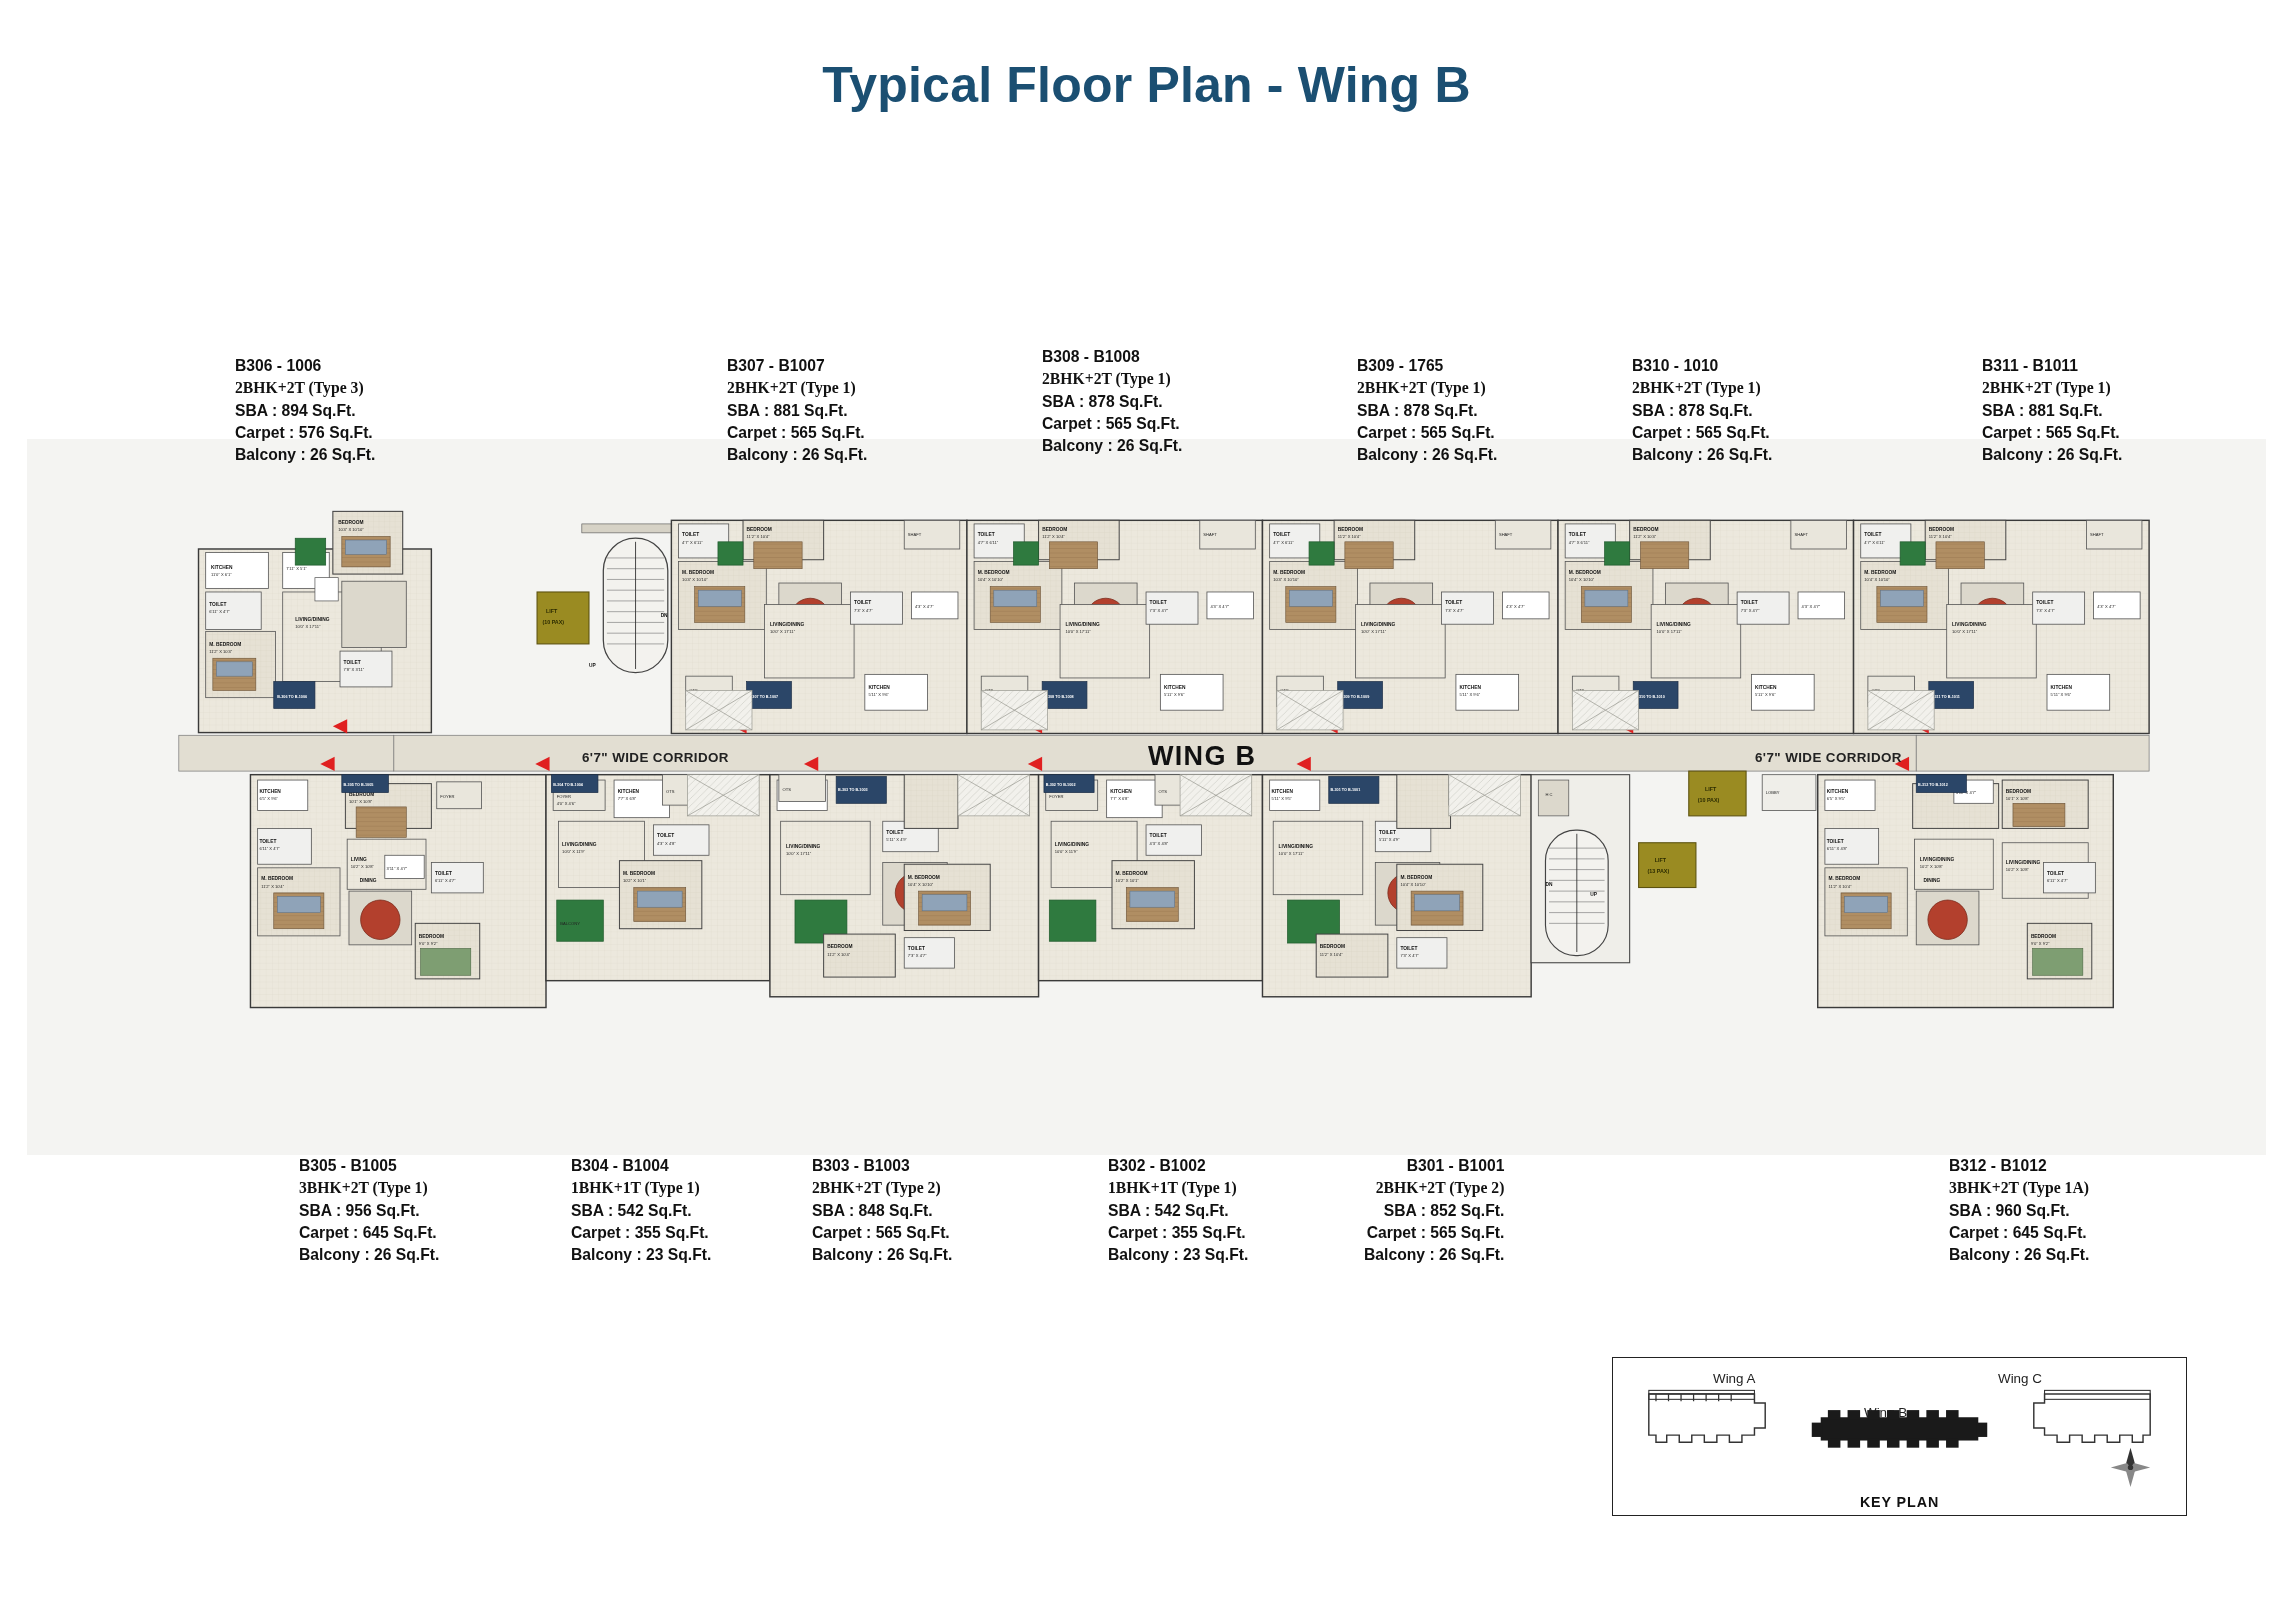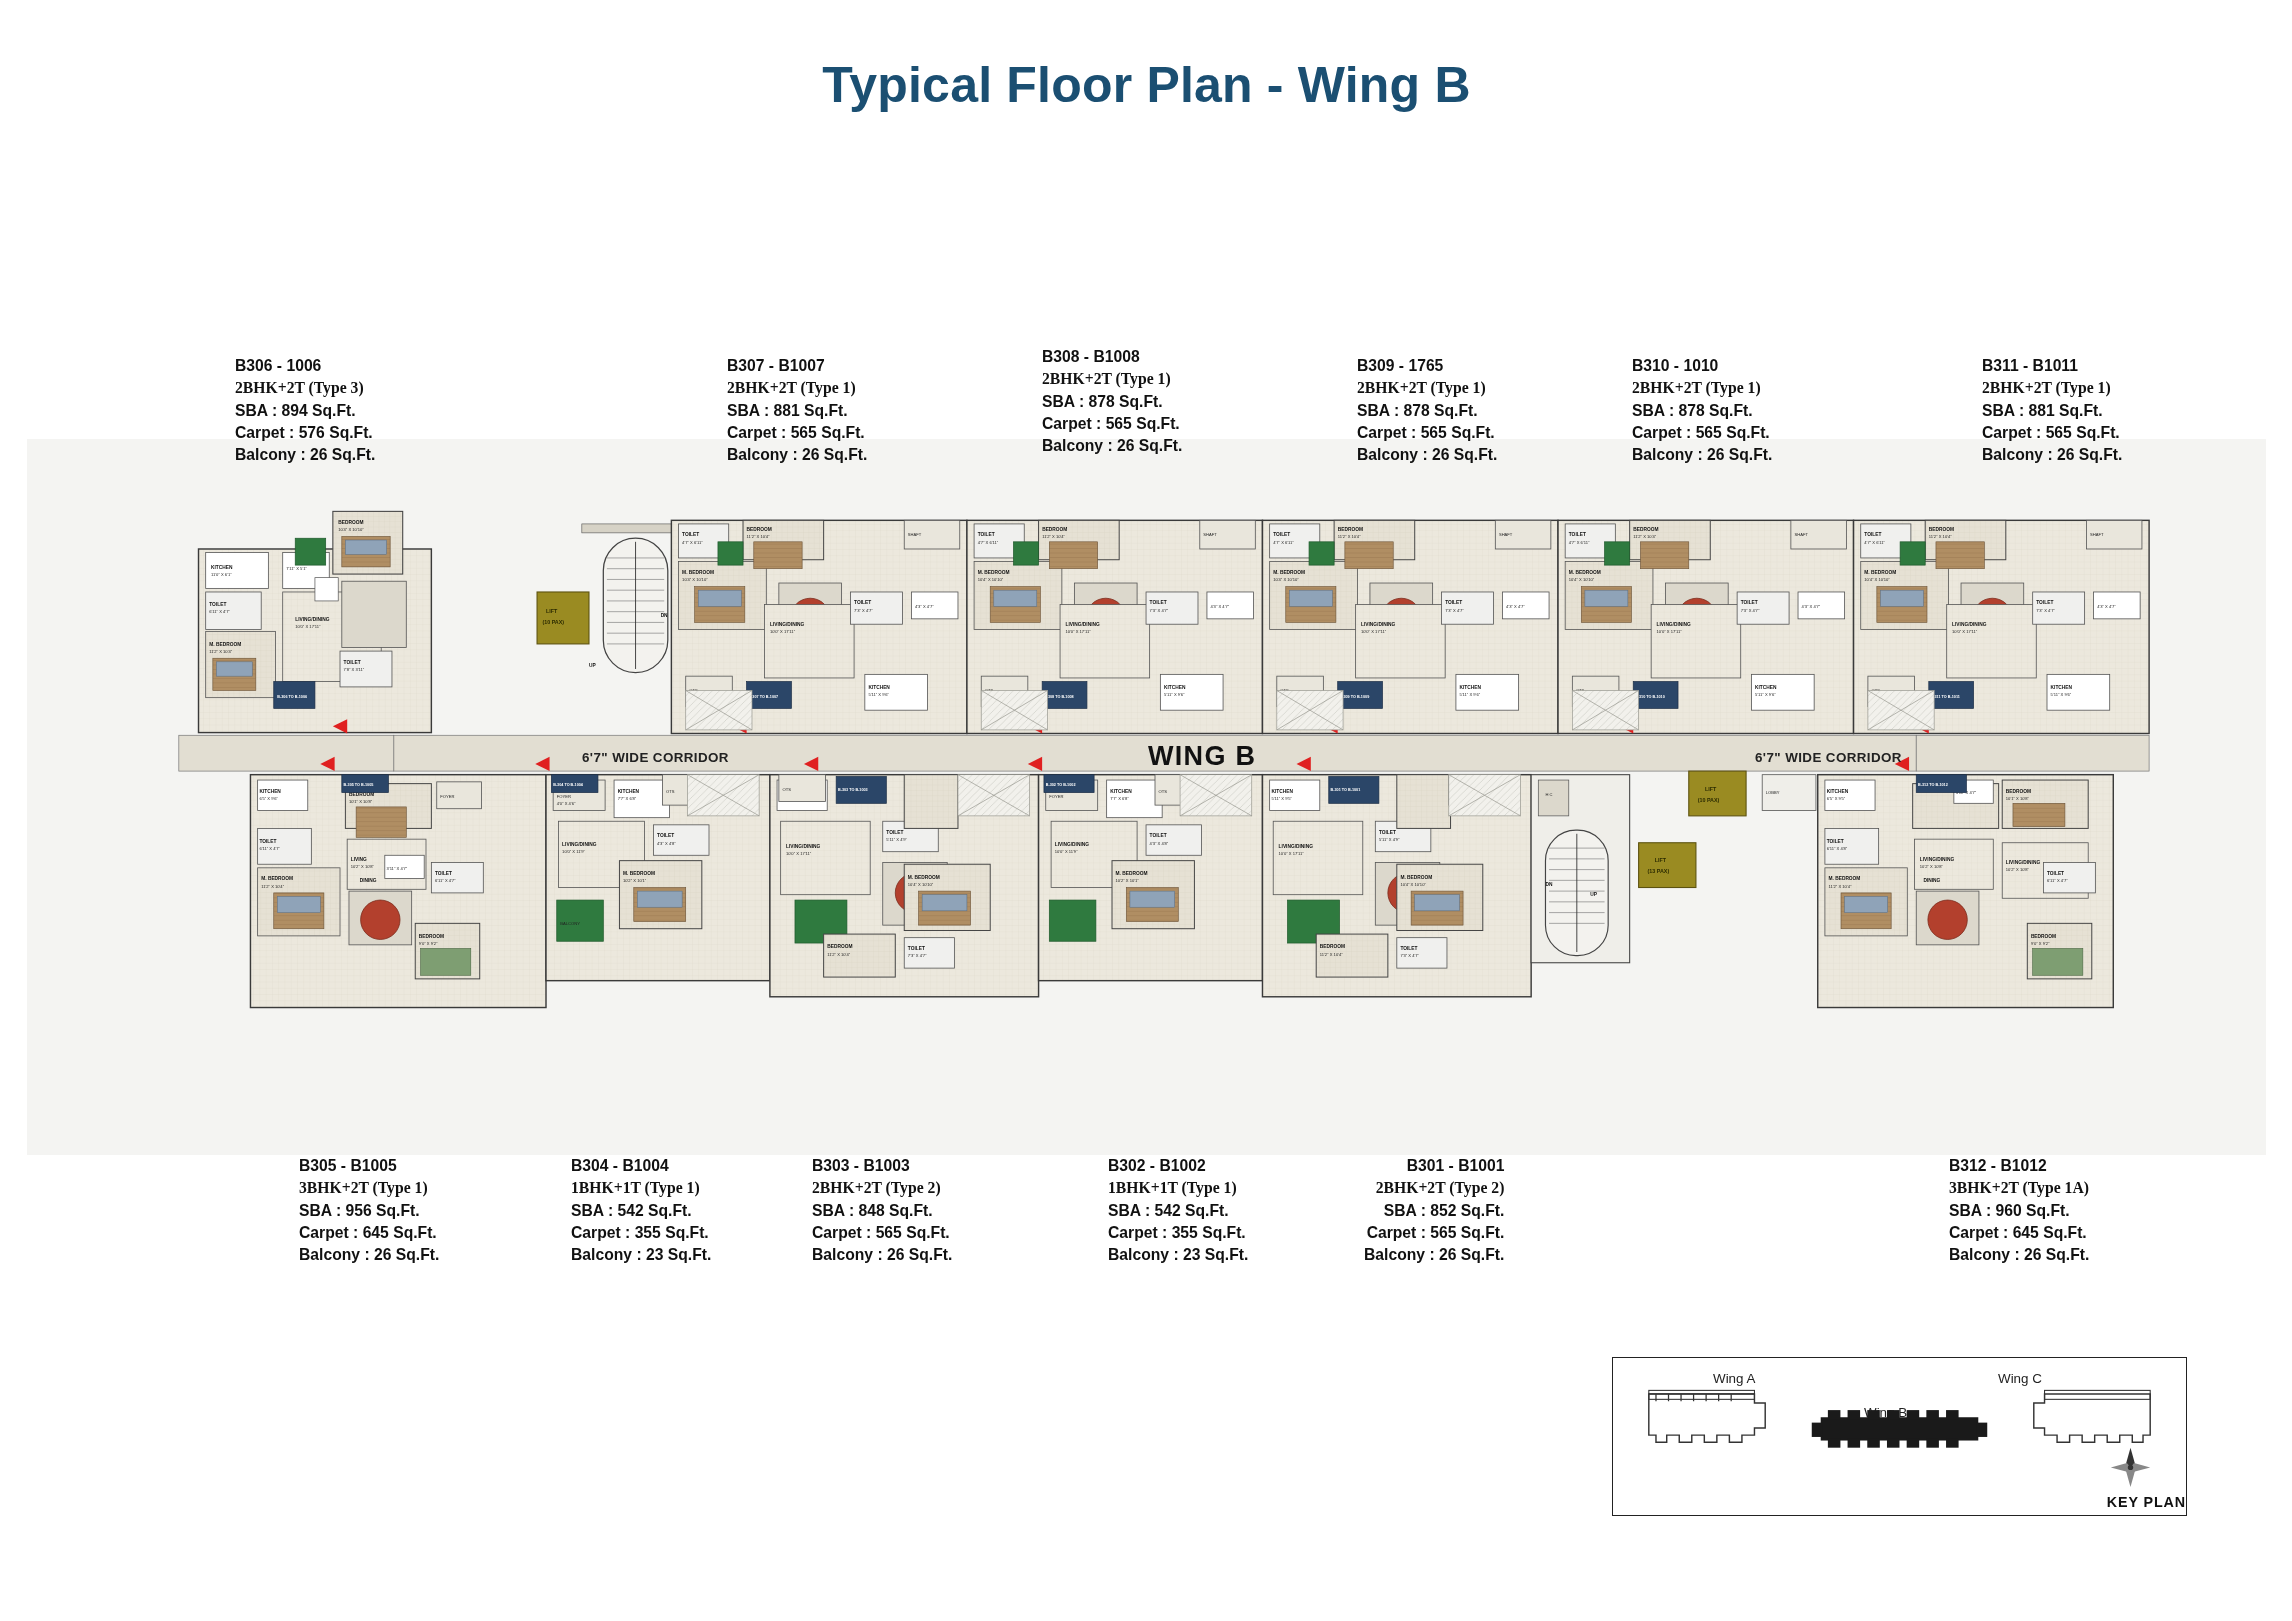--- a/index.html
+++ b/index.html
@@ -94,21 +94,21 @@
   #key-plan .kp-label {
     position: absolute;
     font-size: 13.4px;
     color: #222;
   }
   #key-plan-title {
     position: absolute;
     left: 0;
     bottom: 5.4px;
     width: 573px;
-    text-align: right;
+    text-align: center;
     font-size: 14.3px;
     font-weight: bold;
     letter-spacing: 0.9px;
     color: #111;
   }
   .kp-wing-a { left: 76px; top: 12.5px; margin-left: 24px; }
   .kp-wing-b { left: 251px; top: 47px; }
   .kp-wing-c { left: 385px; top: 12.5px; }
 
   

